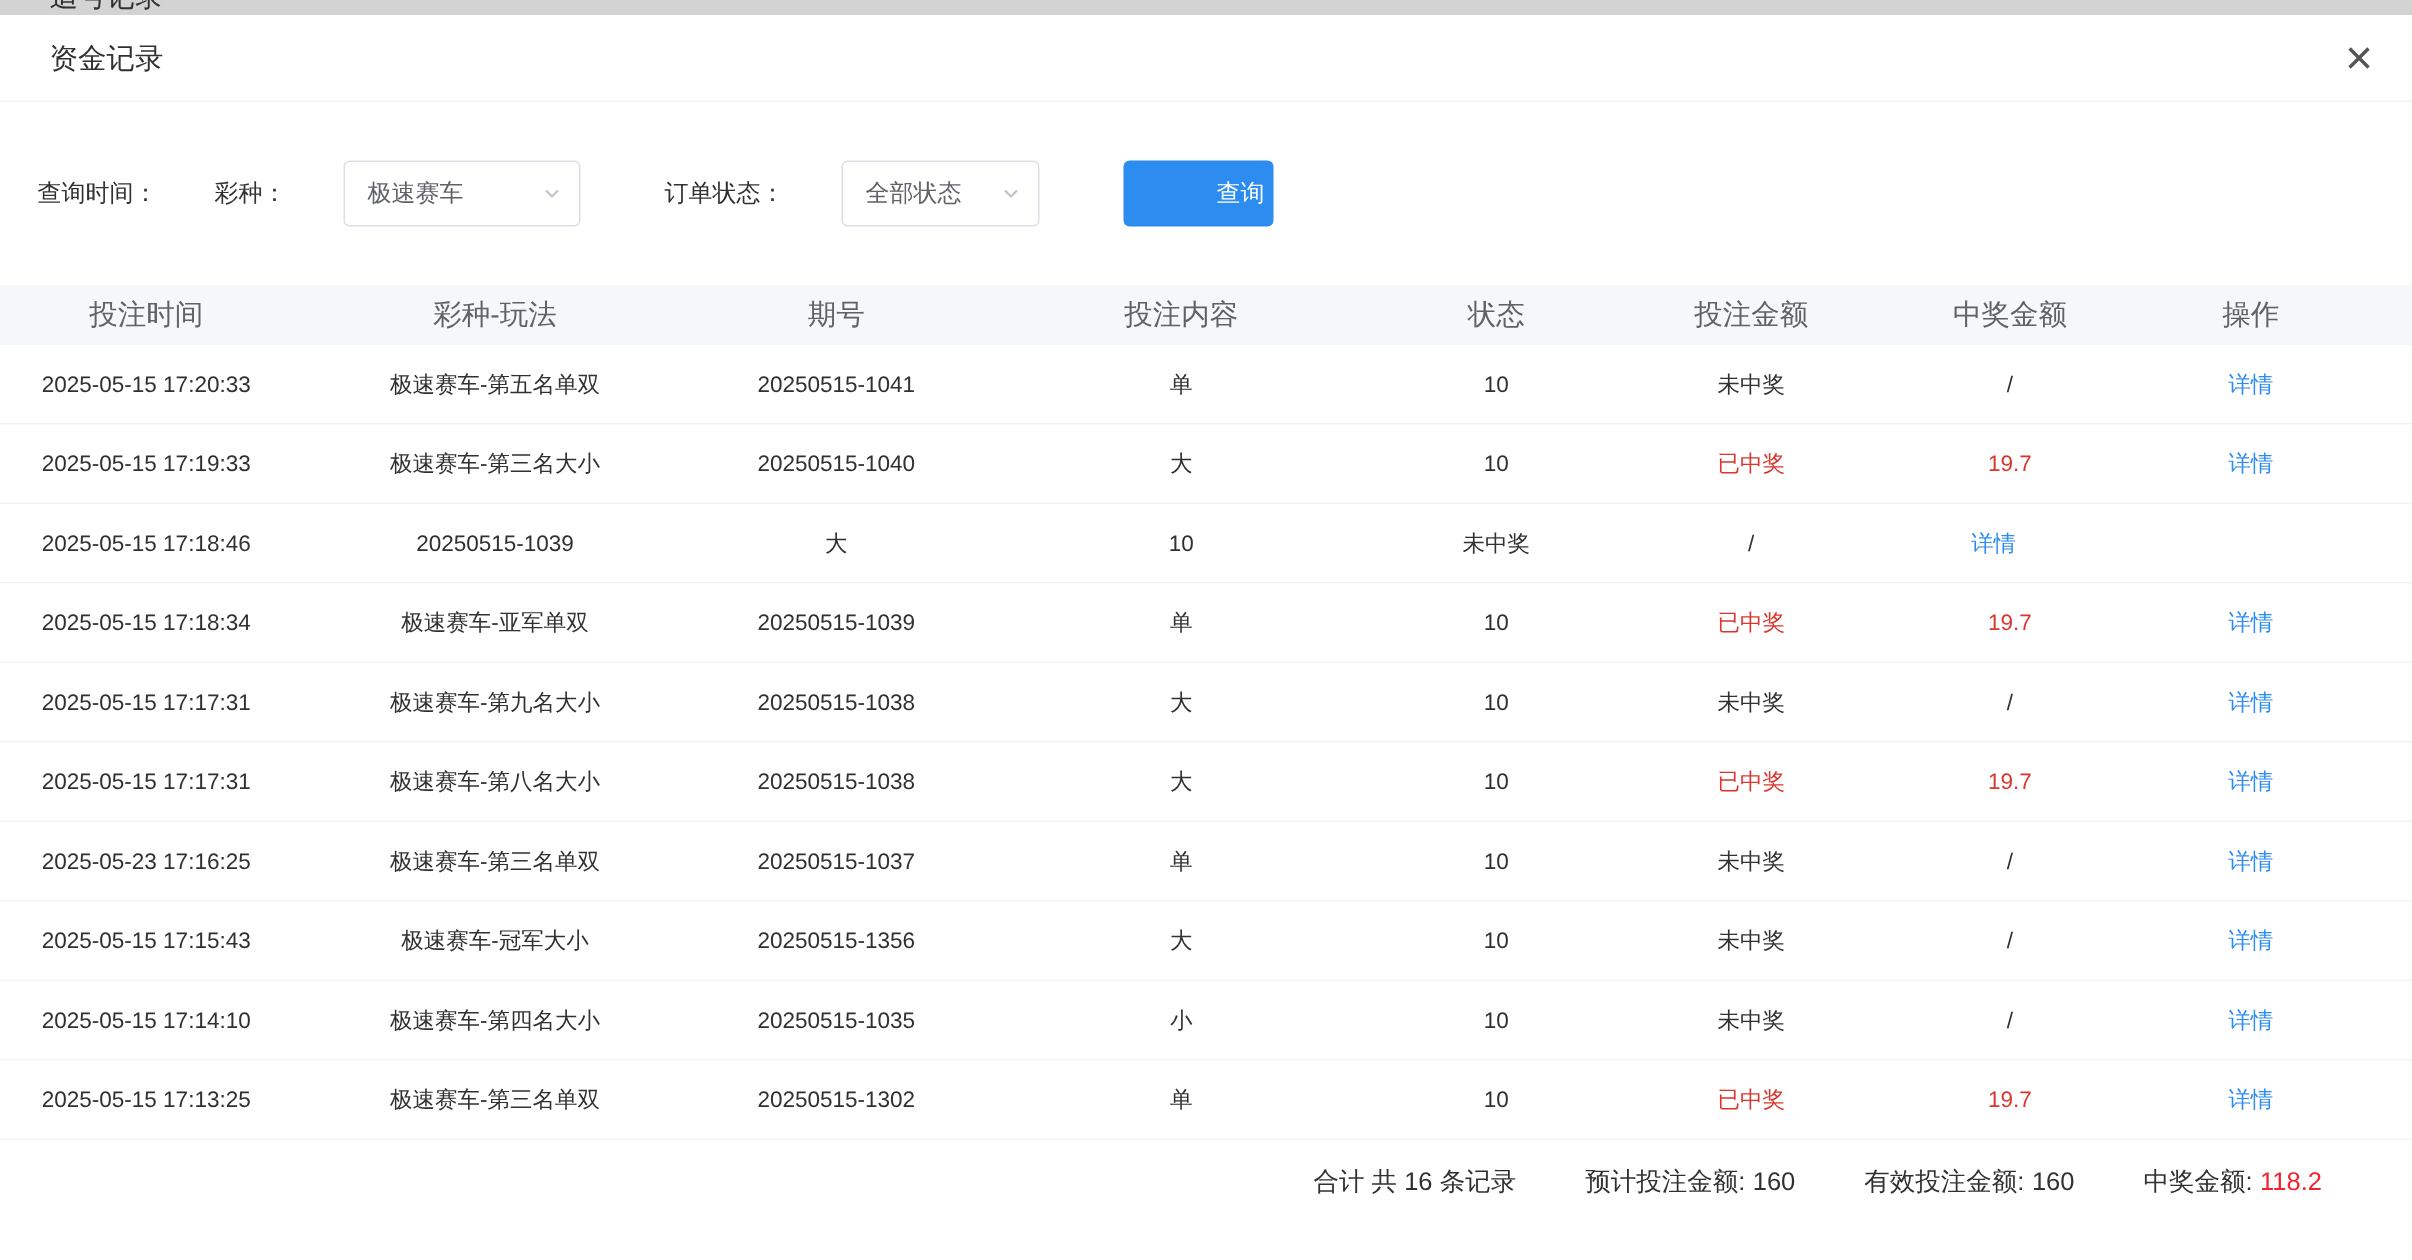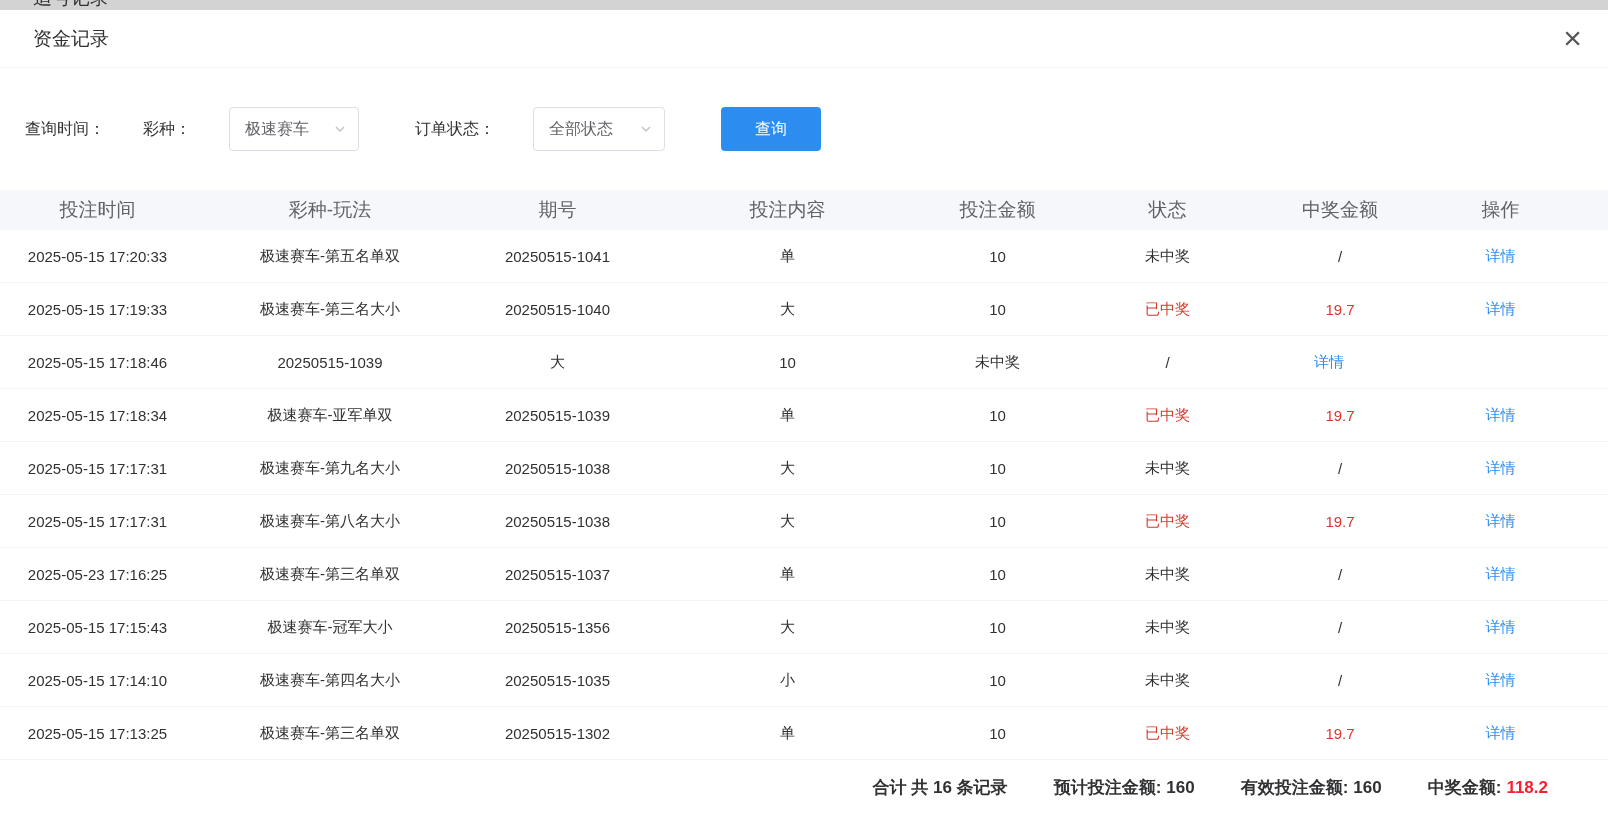--- a/index.html
+++ b/index.html
@@ -105,32 +105,33 @@
     height: 44px;
     border: 1px solid #dcdfe6;
     border-radius: 4px;
     padding: 0 12px 0 15px;
     color: #606266;
     font-size: 16px;
     background: #fff;
     margin-right: 28px;
     cursor: pointer;
   }
-  .select.lottery { width: 130px; text-align: right; }
+  .select.lottery { width: 158px; text-align: right; }
   .select.status  { width: 132px; }
   .chevron { flex: 0 0 auto; margin-left: 8px; }
   .search-btn {
     width: 100px;
     height: 44px;
     background: var(--accent);
     color: #fff;
     font-size: 16px;
     border: none;
     border-radius: 4px;
     cursor: pointer;
+    text-align: right;
   }
   
   .grid-row {
     display: grid;
     grid-template-columns: 195px 270px 185px 275px 145px 195px 150px 193px;
   }
   .thead {
     margin-top: 38px;
     background: #f5f7fa;
     height: 40px;
@@ -159,21 +160,21 @@
   
   .summary {
     display: flex;
     justify-content: flex-end;
     align-items: center;
     gap: 46px;
     height: 54px;
     padding-right: 60px;
     font-size: 17px;
     color: #303133;
-    font-weight: 700;
+    font-weight: 400;
   }
   .summary .item { white-space: nowrap; }
   .summary .num { margin-left: 5px; }
   .summary .red { color: var(--footer-red); }
 </style>
 </head>
 <body>
 
 <div class="screen">
   <div class="top-strip"></div>
@@ -208,22 +209,22 @@
 
     <button class="search-btn">查询</button>
   </section>
 
   <section>
     <div class="grid-row thead">
         <div class="th">投注时间</div>
         <div class="th">彩种-玩法</div>
         <div class="th">期号</div>
         <div class="th">投注内容</div>
+        <div class="th">状态</div>
         <div class="th">投注金额</div>
-        <div class="th">状态</div>
         <div class="th">中奖金额</div>
         <div class="th">操作</div>
       </div>
     <div>
         <div class="grid-row tr">
           <div class="td">2025-05-15 17:20:33</div>
           <div class="td">极速赛车-第五名单双</div>
           <div class="td">20250515-1041</div>
           <div class="td">单</div>
           <div class="td">10</div>

